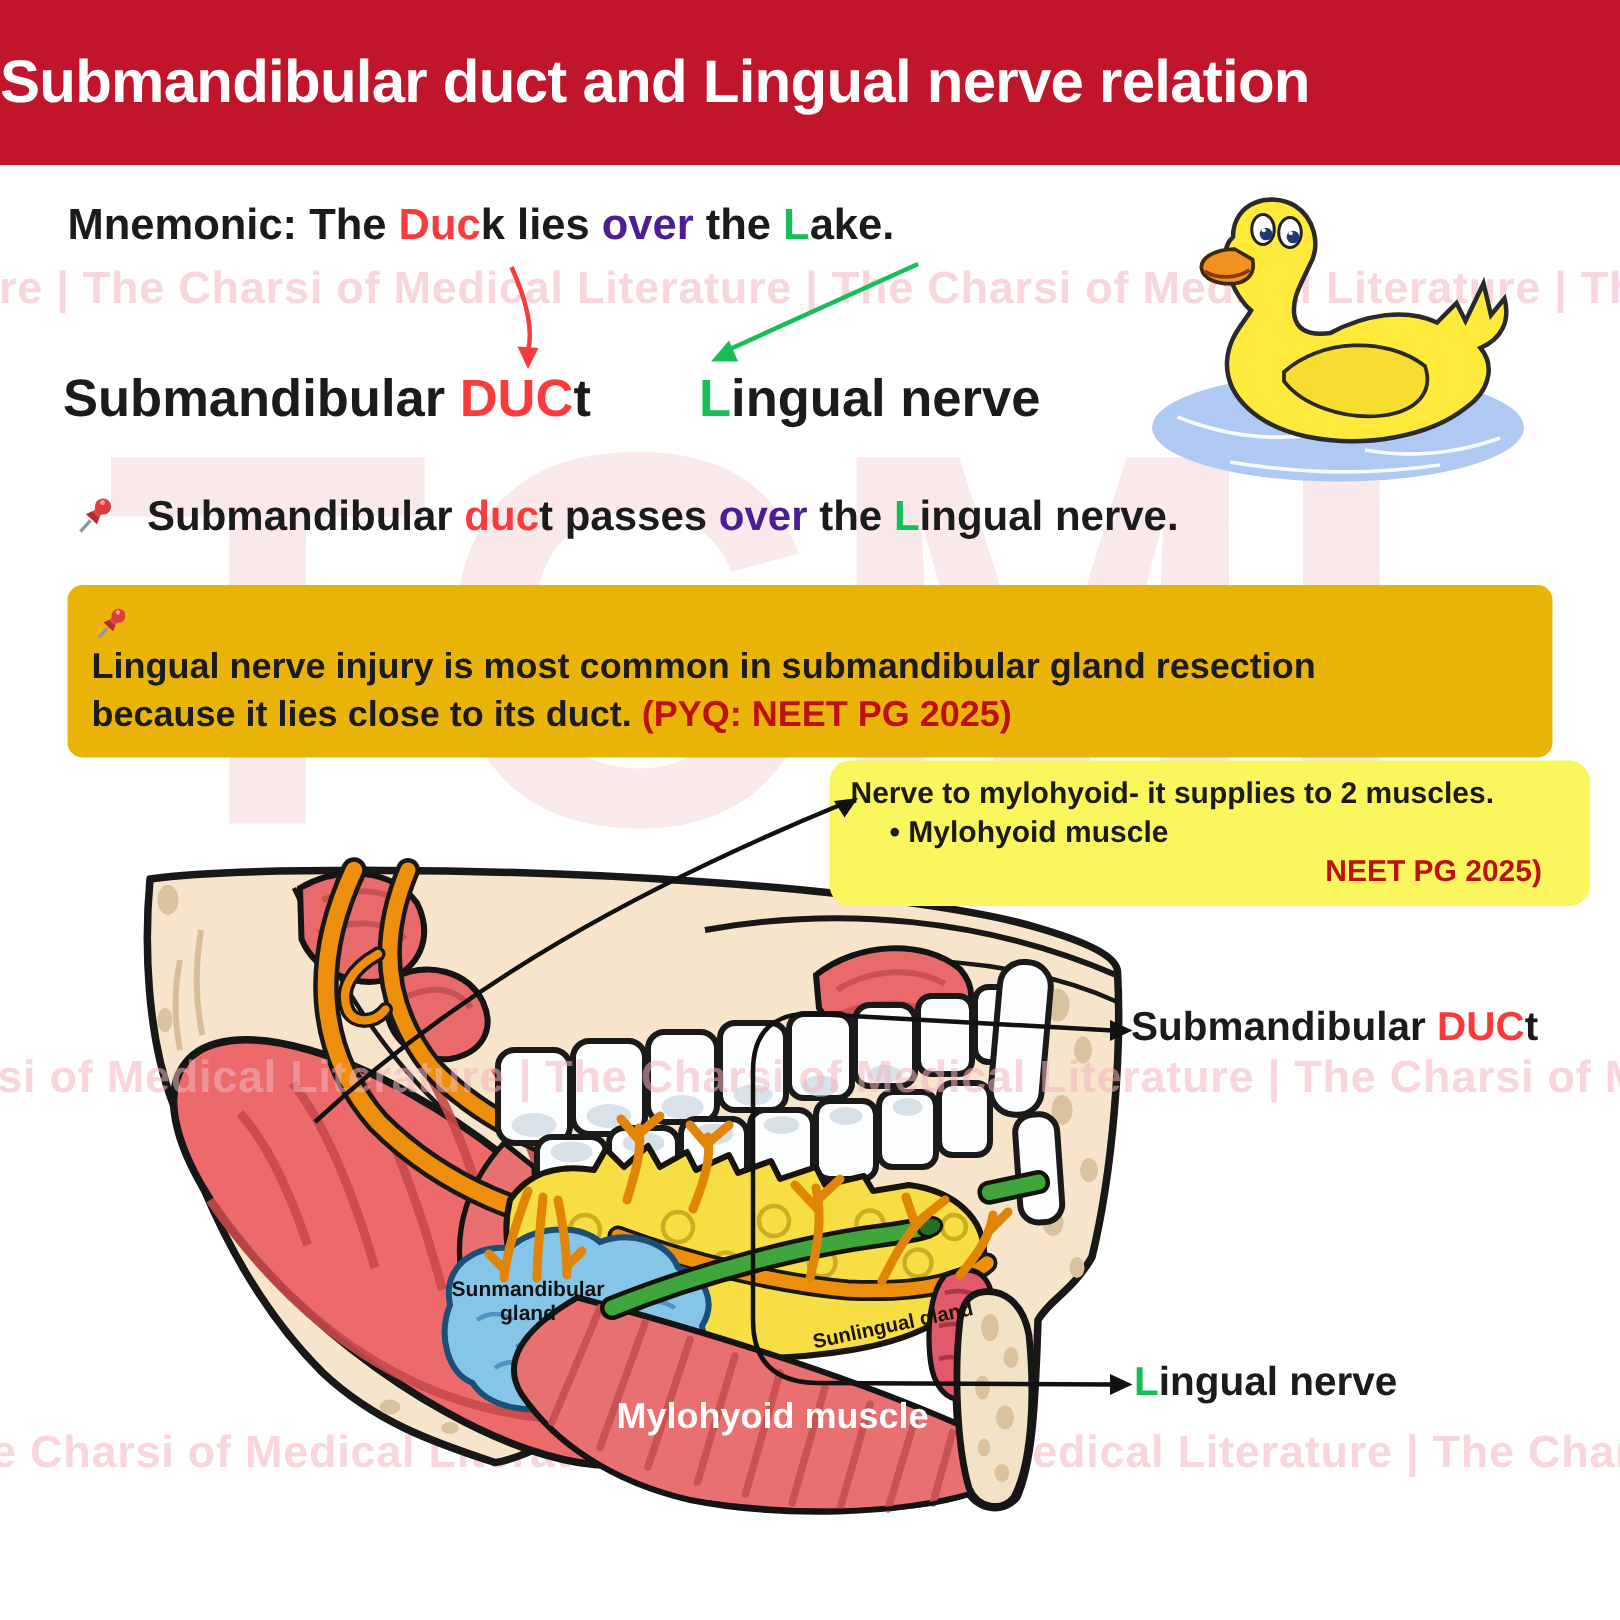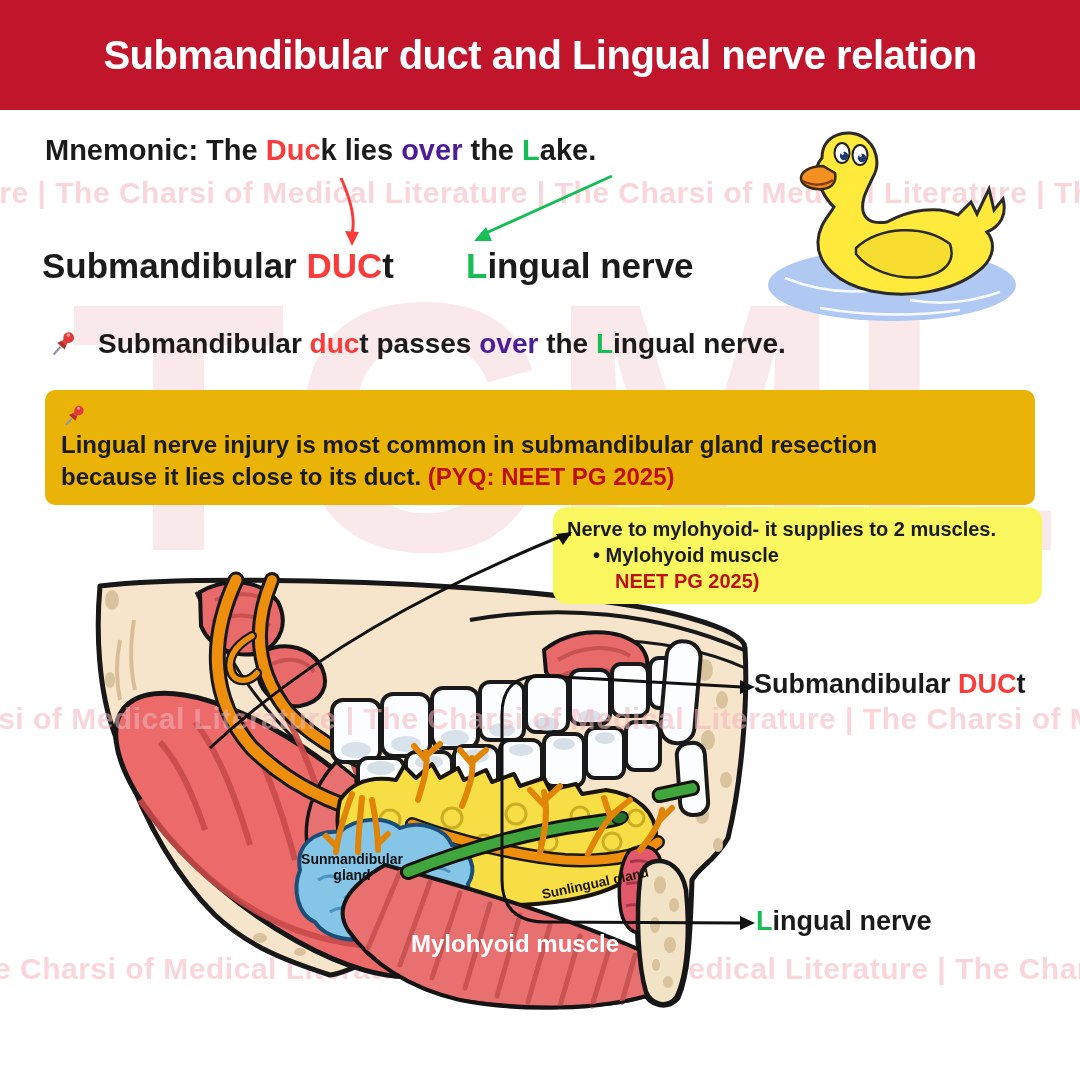--- a/index.html
+++ b/index.html
@@ -3,42 +3,42 @@
 <meta charset="utf-8">
 <style>
   html,body{margin:0;padding:0;}
   body{
     width:1080px;height:1080px;position:relative;overflow:hidden;background:#ffffff;
     font-family:"Liberation Sans", sans-serif; color:#1b1b1b;
   }
   .abs{position:absolute;}
   
   .header{left:0;top:0;width:1080px;height:110px;background:#C0152B;z-index:5;
-    display:flex;align-items:center;justify-content:center;}
+    display:flex;align-items:center;}
   .header h1{margin:0;color:#fff;font-size:40px;font-weight:700;letter-spacing:-0.5px;}
   
   .wm{white-space:nowrap;font-weight:700;font-size:30px;color:rgba(243,181,189,0.55);letter-spacing:0.5px;}
   .wm1{left:-30px;top:176px;z-index:2;}
   .wm2{left:-14px;top:702px;z-index:4;}
   .wm3{left:-6px;top:952px;z-index:1;}
   .tcml{left:70px;top:250px;z-index:0;font-size:355px;font-weight:800;color:#FAE9EA;line-height:1;letter-spacing:2px;}
   
   .mnemonic{left:45px;top:134px;font-size:29px;font-weight:700;z-index:5;}
   .line2{top:246px;font-size:35px;font-weight:700;z-index:5;}
   .duct-label{left:42px;} .nerve-label{left:466px;}
   .statement{left:48px;top:328px;z-index:5;font-size:28px;font-weight:700;display:flex;align-items:center;gap:20px;}
   .c-red{color:#F93B3B;margin-top:20px;} .c-purple{color:#4c1d95;} .c-green{color:#17BD57;} .c-darkred{color:#BD1111;}
   .green-box{left:45px;top:390px;width:958px;background:#eab308;border-radius:10px;z-index:5;
     padding:13px 16px 12px 16px;font-size:24px;font-weight:700;line-height:1.34;}
   .green-box .pin{vertical-align:-4px;margin-right:6px;}
   .yellow-box{left:553px;top:507px;width:461px;background:#FAF65E;border-radius:14px;z-index:5;
-    padding:9px 14px 10px 14px;font-size:20px;font-weight:700;line-height:1.3;}
+    padding:9px 32px 10px 14px;font-size:20px;font-weight:700;line-height:1.3;}
   .yellow-box .bullet{margin-left:26px;}
   .yellow-box .bullet::before{content:"•  ";}
-  .yellow-box .pyq-wrap{margin-left:48px;}
+  .yellow-box .pyq-wrap{margin-left:48px;text-align:right;}
   .fig-label{font-size:27px;font-weight:700;z-index:5;}
   .fig-label.duct{left:754px;top:669px;}
   .fig-label.nerve{left:756px;top:906px;}
   svg{display:block;}
   .main-art{left:0;top:0;z-index:3;}
   .overlay-art{left:0;top:0;z-index:6;pointer-events:none;}
 </style>
 </head>
 <body>
 

